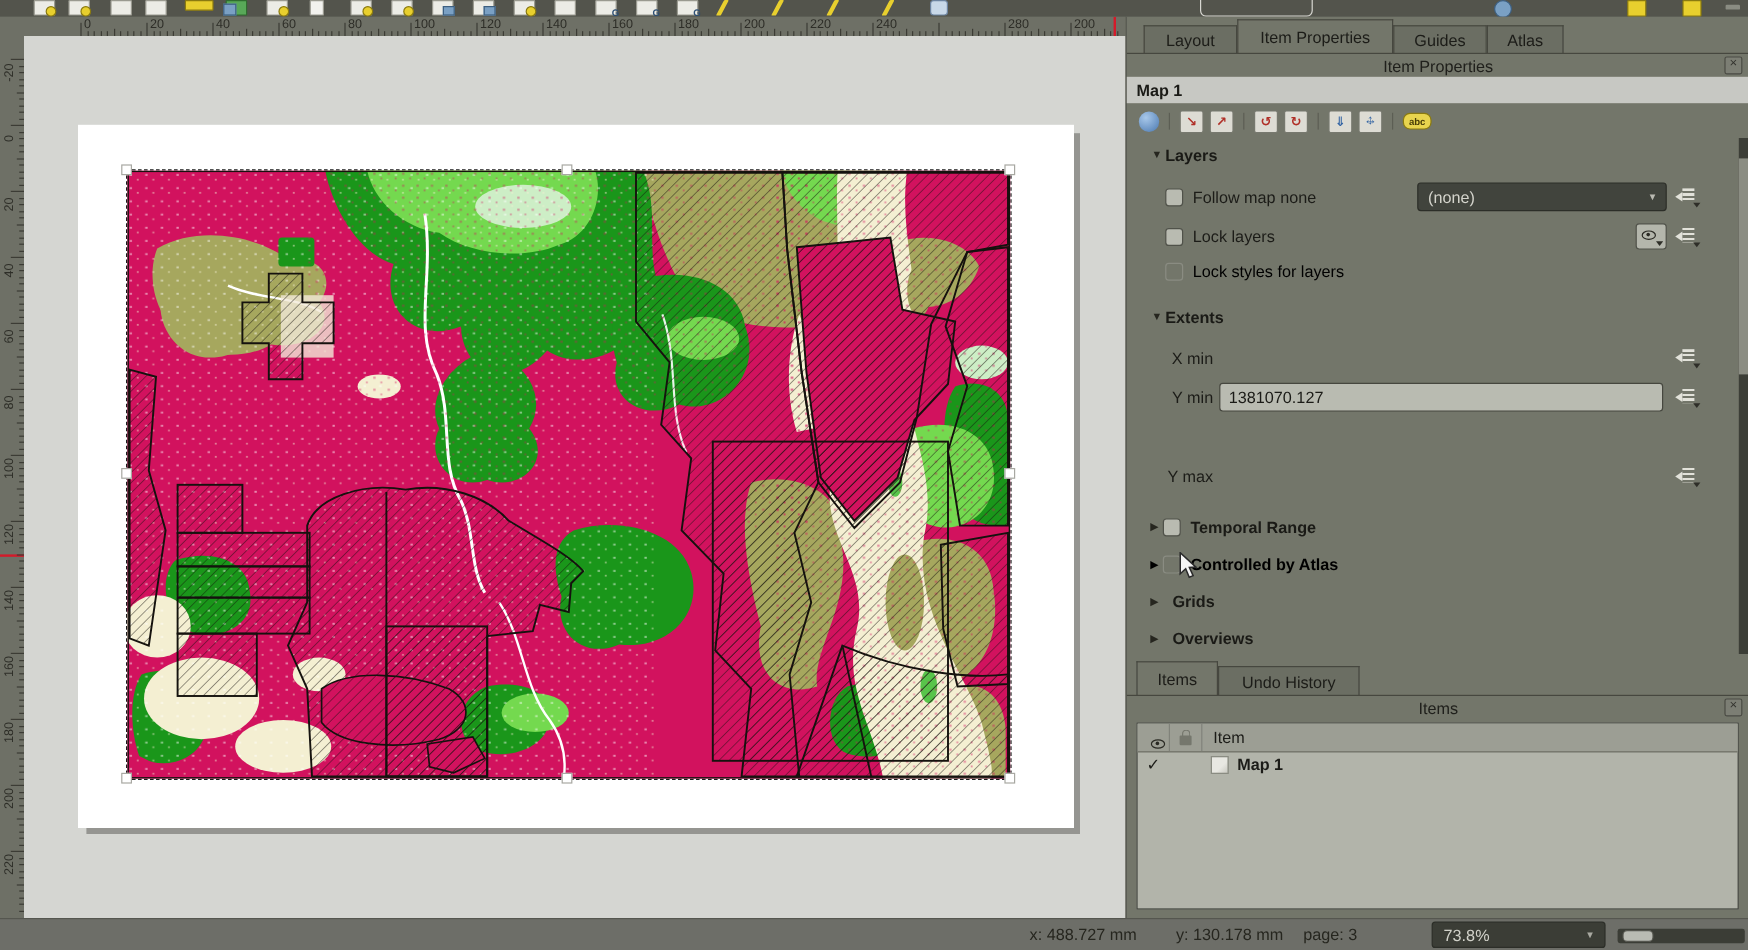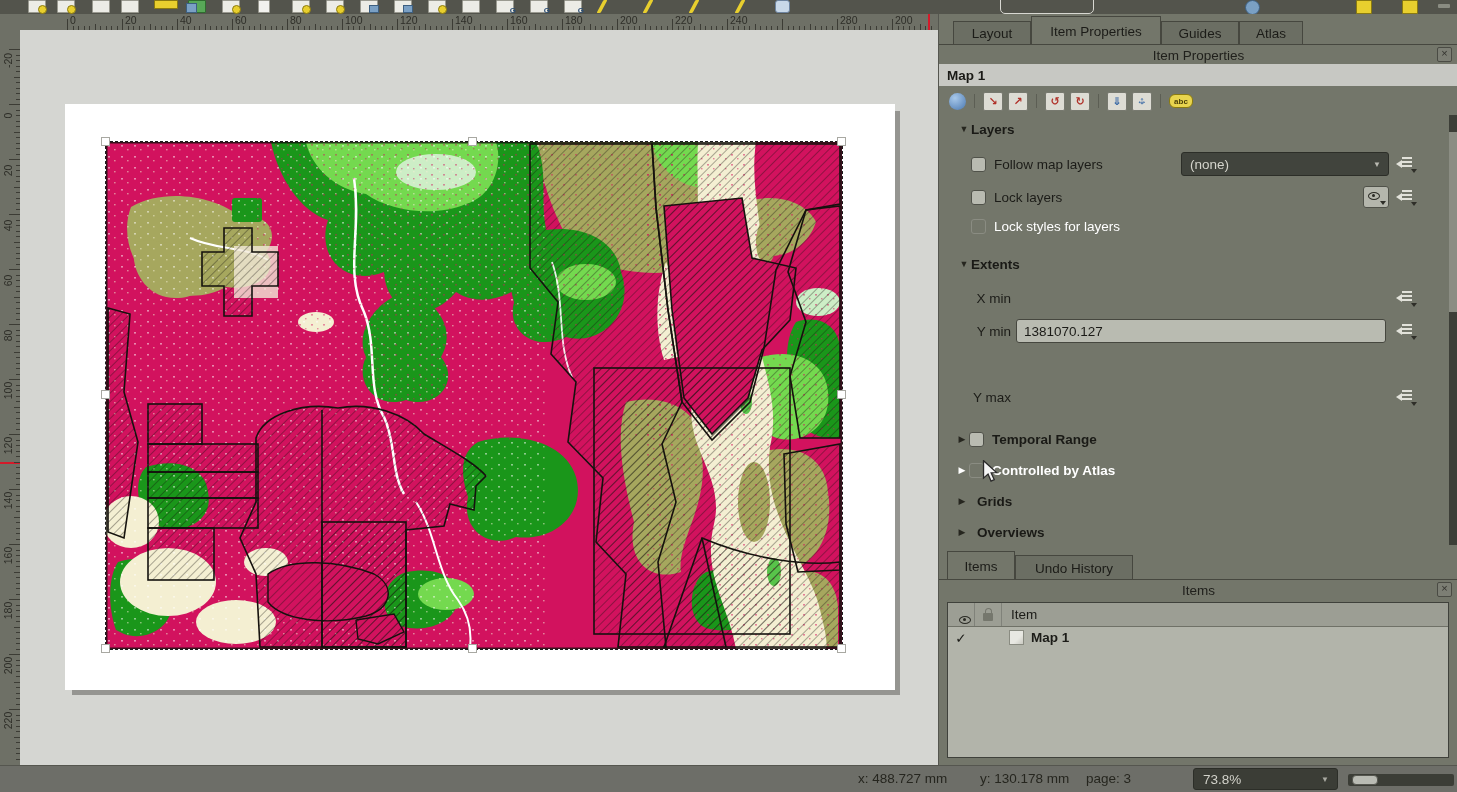--- a/index.html
+++ b/index.html
@@ -66,21 +66,21 @@
   .ptsep{width:1px;height:14px;background:#5c5e54;margin:0 3px;}
   .movearrows{position:relative;width:12px;height:12px;}
   .movearrows span{position:absolute;left:0;top:-1px;width:12px;text-align:center;color:#3465a4;font-size:11px;font-weight:bold;}
   
   .prow{position:absolute;left:0;right:0;height:24px;display:flex;align-items:center;}
   .secarrow{font-size:9px;color:#26261f;width:14px;text-align:center;}
   .sechead{font-weight:bold;color:#1a1a16;}
   .cb{width:15px;height:15px;background:#b9bbb1;border:1px solid #50524a;border-radius:3px;box-sizing:border-box;}
   .cb.disabled{background:transparent;border-color:#8a8c82;}
   .rowlabel{margin-left:8px;}
-  .disabledtext{color:#ffffff;font-weight:bold;text-align:center;}
+  .disabledtext{color:#000000;font-weight:bold;text-align:center;}
   .combo-dark{position:absolute;left:242px;width:208px;height:24px;background:#41443d;border:1px solid #2c2e28;border-radius:3px;
     color:#d4d4cc;display:flex;align-items:center;padding:0 8px;box-sizing:border-box;}
   .combo-dark .arr{position:absolute;right:7px;font-size:8px;color:#b9b9b1;}
   .ddov{position:absolute;width:22px;height:16px;}
   .ddov .lines{position:absolute;right:5px;top:1px;width:10px;height:12px;
     background:repeating-linear-gradient(#e2e2da 0 2px,transparent 2px 4px);}
   .ddov .arrl{position:absolute;left:1px;top:4px;width:0;height:0;border-right:6px solid #e2e2da;
     border-top:4px solid transparent;border-bottom:4px solid transparent;}
   .ddov .drop{position:absolute;right:0;bottom:-1px;width:0;height:0;border-left:3.5px solid transparent;
     border-right:3.5px solid transparent;border-top:4px solid #2e2e28;}
@@ -633,21 +633,21 @@
       <span class="ptsep"></span>
       <span class="pti abc">abc</span>
     </div>
 
     <div class="prow" style="top:103px">
       <span class="secarrow" style="margin-left:18px">▼</span>
       <span class="sechead">Layers</span>
     </div>
     <div class="prow" style="top:138px">
       <span class="cb" style="margin-left:32px"></span>
-      <span class="rowlabel">Follow map layers</span>
+      <span class="rowlabel">Follow map none</span>
       <span class="combo-dark">
         <span>(none)</span>
         <span class="arr">▼</span>
       </span>
       <span class="ddov" style="left:456px">
           <i class="arrl"></i>
           <i class="lines"></i>
           <i class="drop"></i>
         </span>
     </div>

